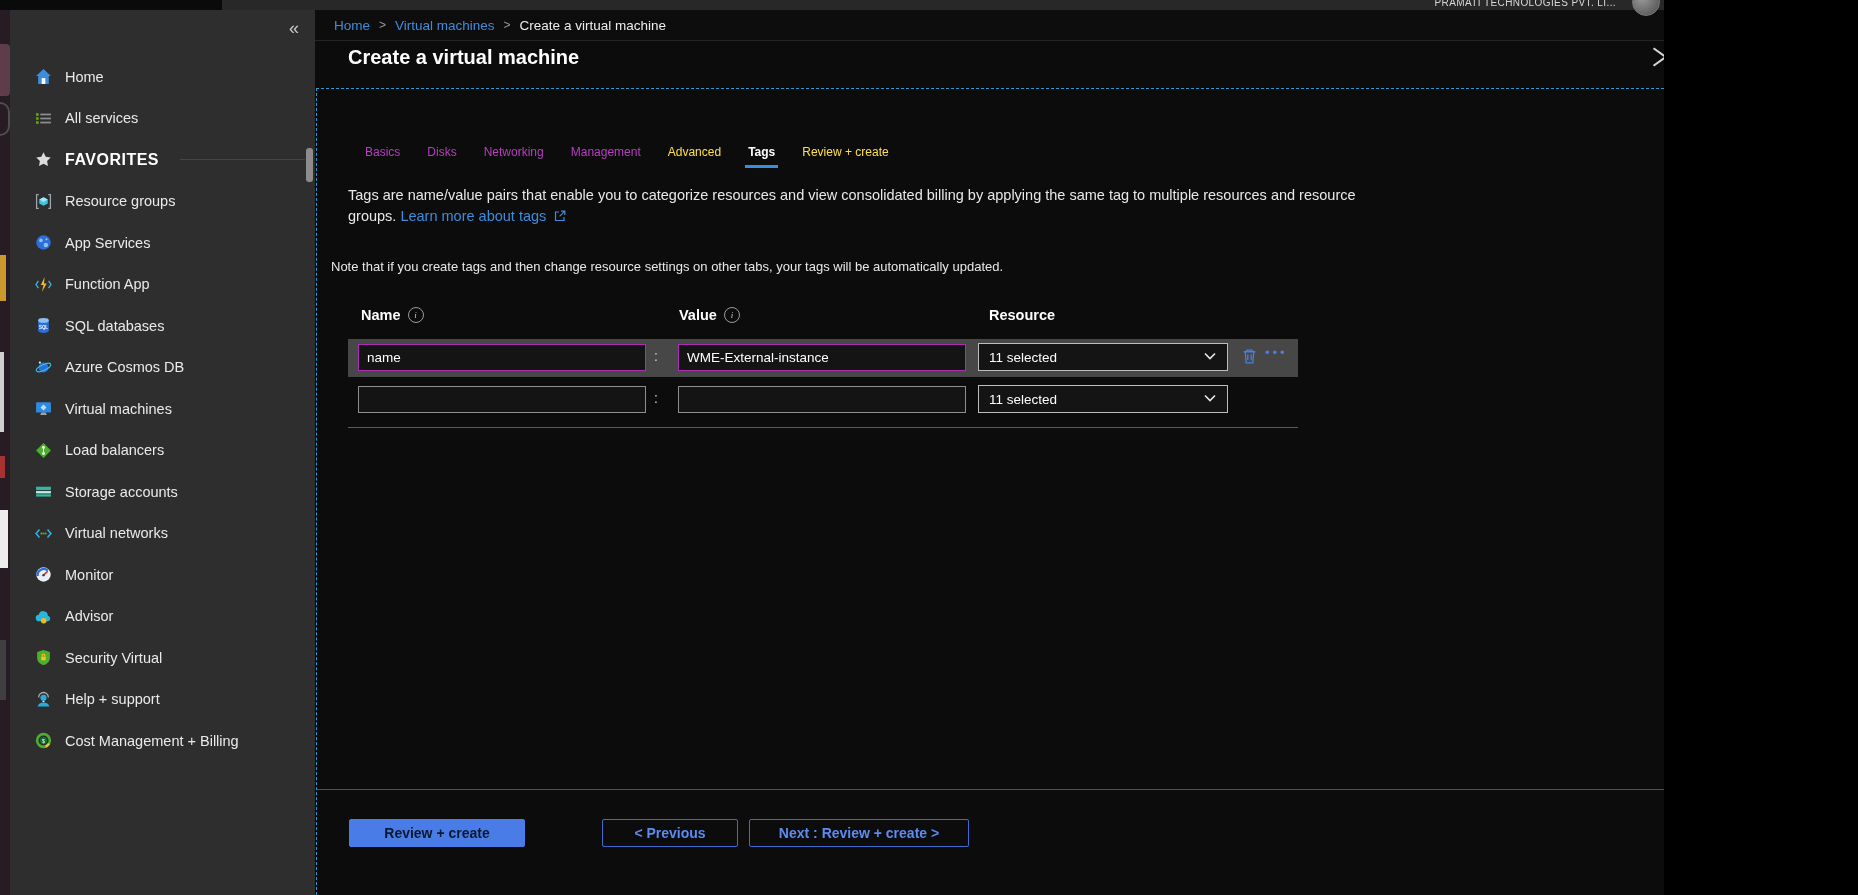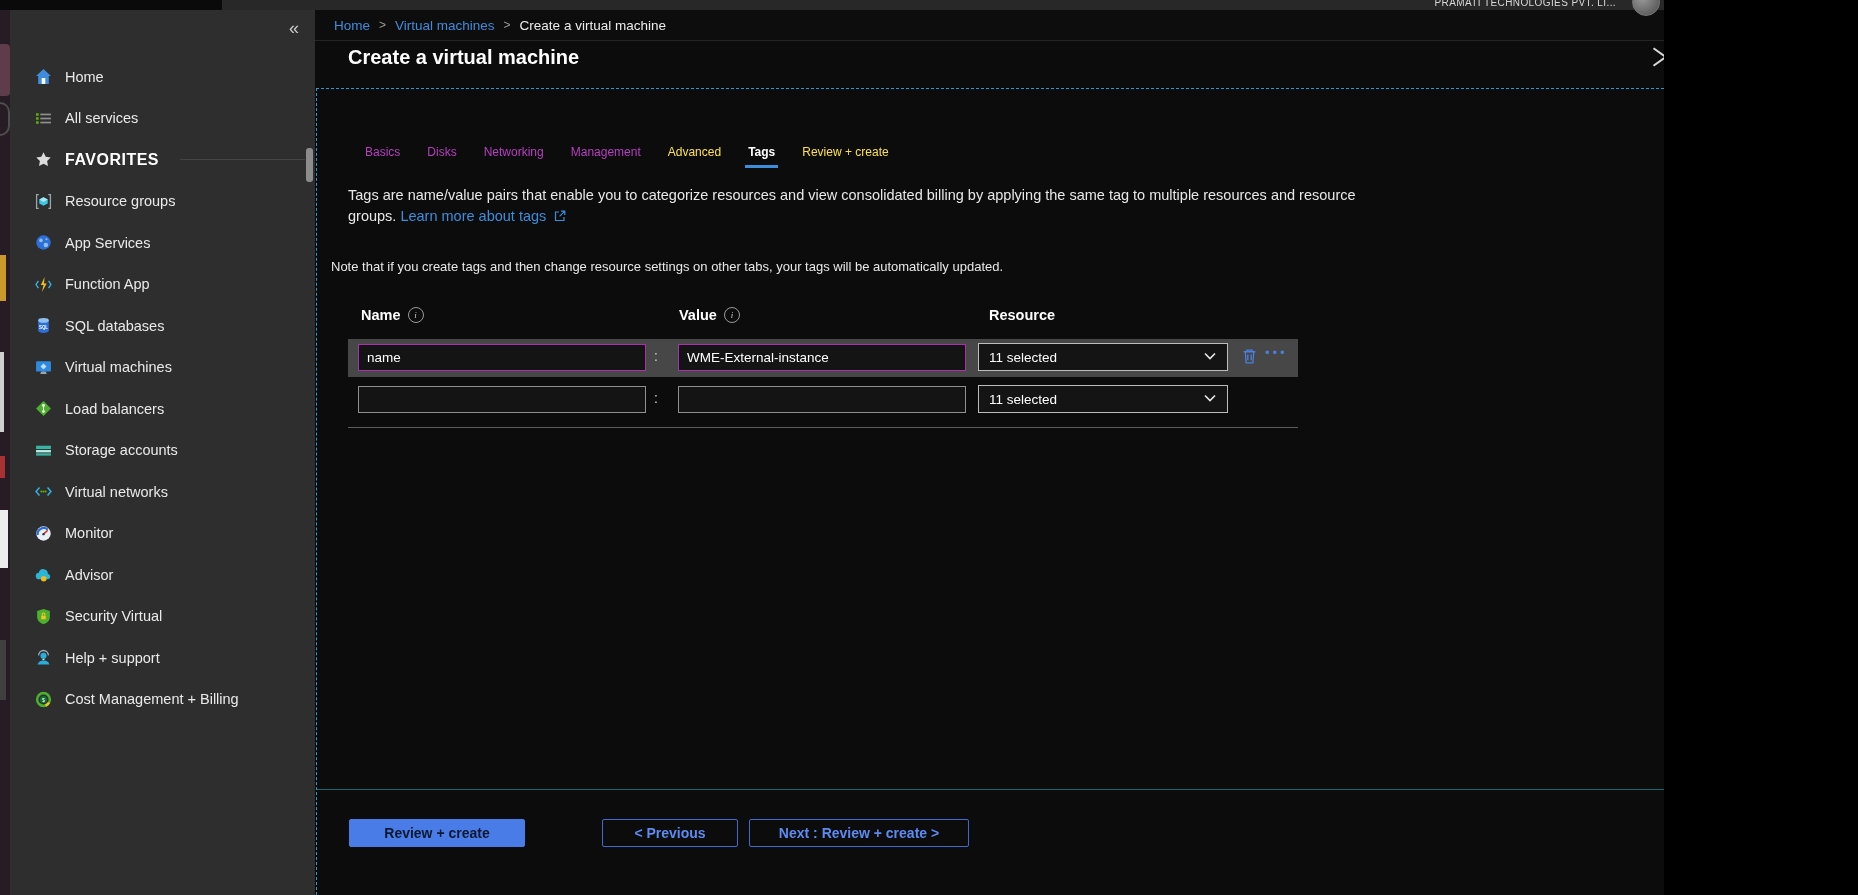--- a/index.html
+++ b/index.html
@@ -186,20 +186,30 @@
         <span class="icn">
             <svg width="17" height="17" viewBox="0 0 16 16">
               <path fill="#2d6fd9" d="M3 3.2v9.6c0 1.2 2.2 2.2 5 2.2s5-1 5-2.2V3.2z"></path>
               <ellipse fill="#8fc0ef" cx="8" cy="3.2" rx="5" ry="2.2"></ellipse>
               <text x="8" y="11.5" font-size="4.2" font-weight="700" fill="#fff" text-anchor="middle" font-family="Liberation Sans,sans-serif">SQL</text>
             </svg>
           </span>
         <span class="lbl">SQL databases</span>
       </div>
 
+      <div class="side-item">
+        <span class="icn">
+            <svg width="17" height="17" viewBox="0 0 16 16">
+              <circle fill="#2d6fd9" cx="8" cy="8" r="4.6"></circle>
+              <ellipse cx="8" cy="8" rx="7.3" ry="2.6" fill="none" stroke="#34c2e8" stroke-width="1.1" transform="rotate(-25 8 8)"></ellipse>
+              <circle fill="#e8f6fc" cx="4.6" cy="3.4" r="1"></circle>
+            </svg>
+          </span>
+        <span class="lbl">Azure Cosmos DB</span>
+      </div>
 
       <div class="side-item">
         <span class="icn">
             <svg width="17" height="17" viewBox="0 0 16 16">
               <rect fill="#2d8ae0" x="1" y="2.2" width="14" height="9.6" rx="0.8"></rect>
               <path fill="#b9defa" d="M8 4.2l2.8 2.8L8 9.8 5.2 7z"></path>
               <path fill="#98a6ae" d="M6 11.8h4l1.2 2.4H4.8z"></path>
             </svg>
           </span>
         <span class="lbl">Virtual machines</span>

